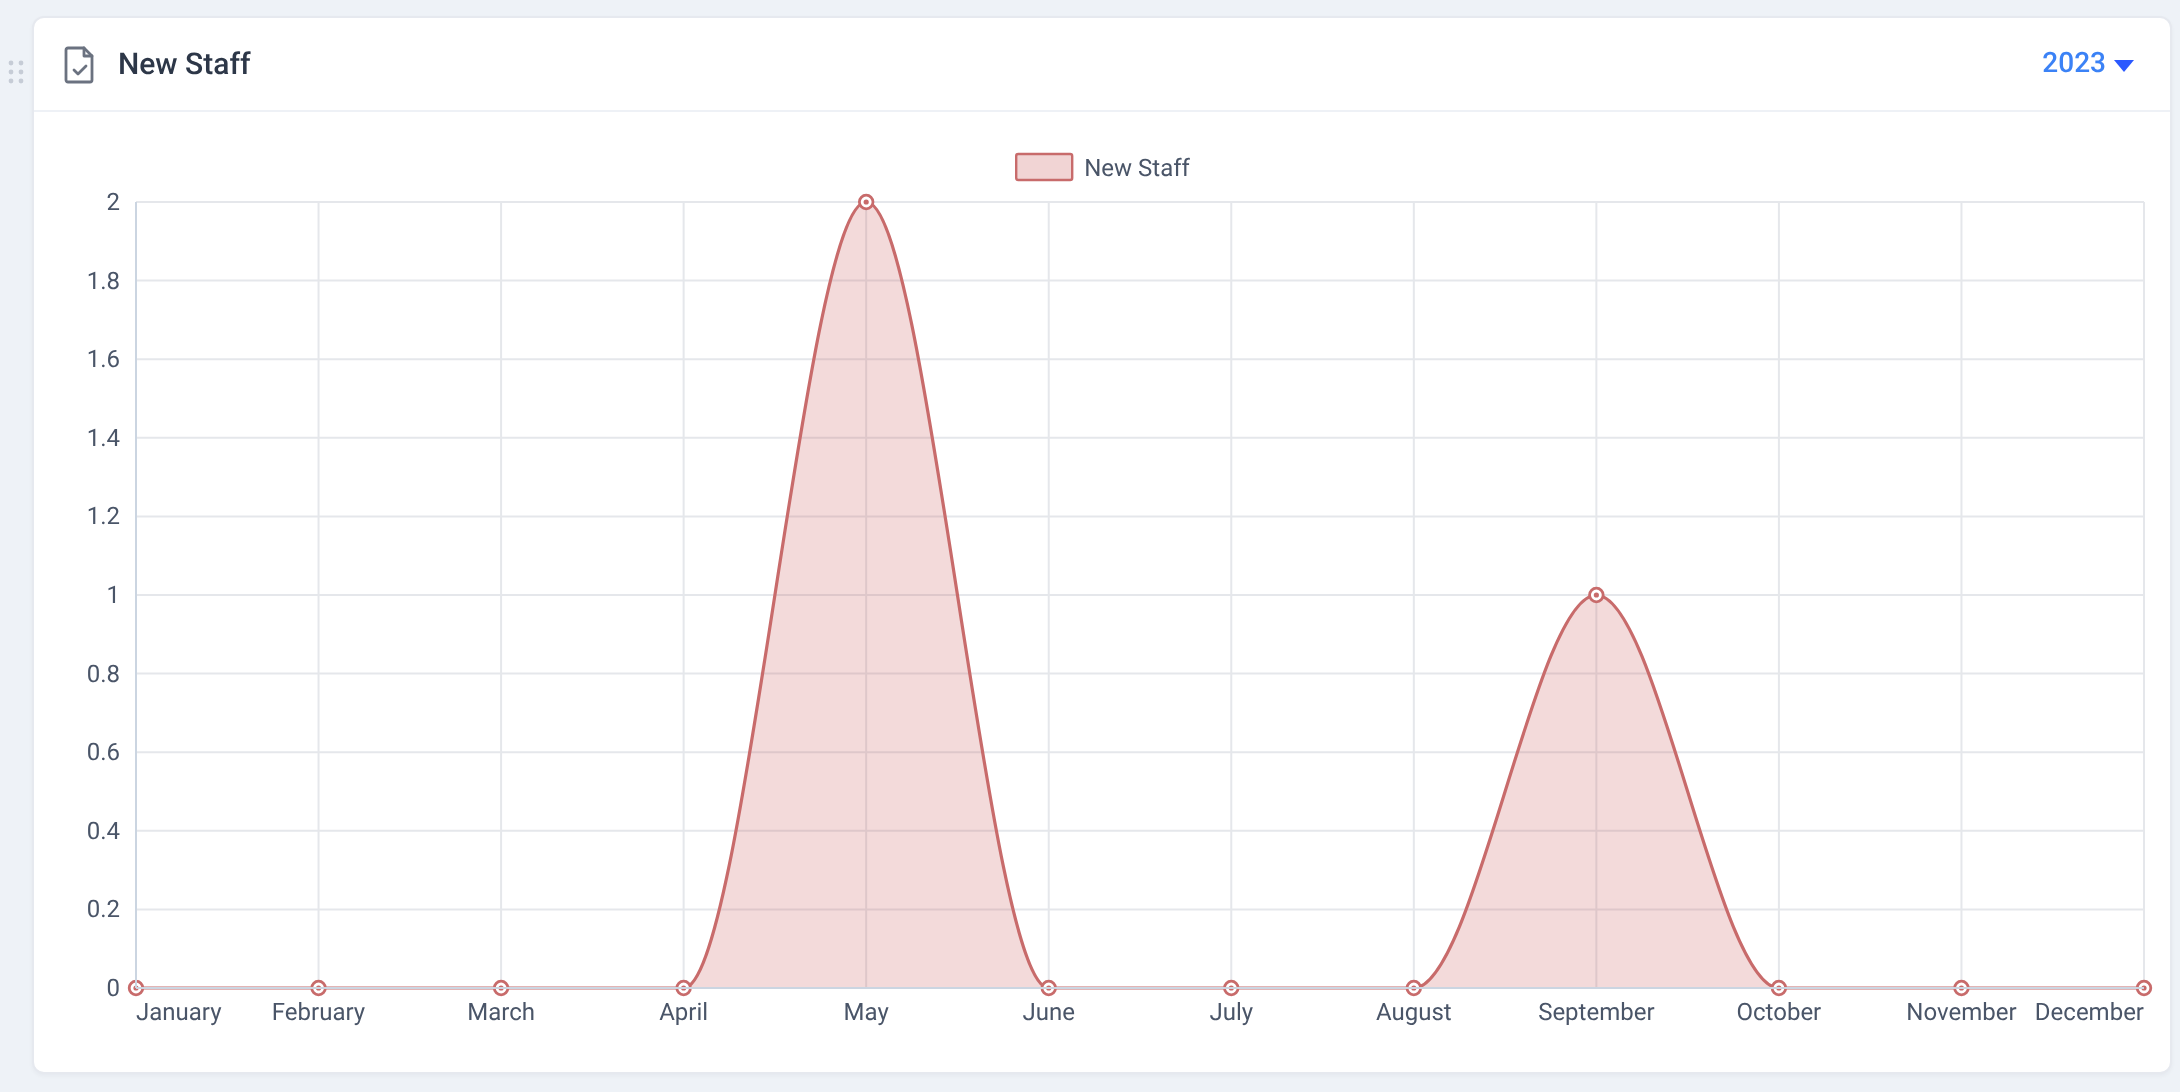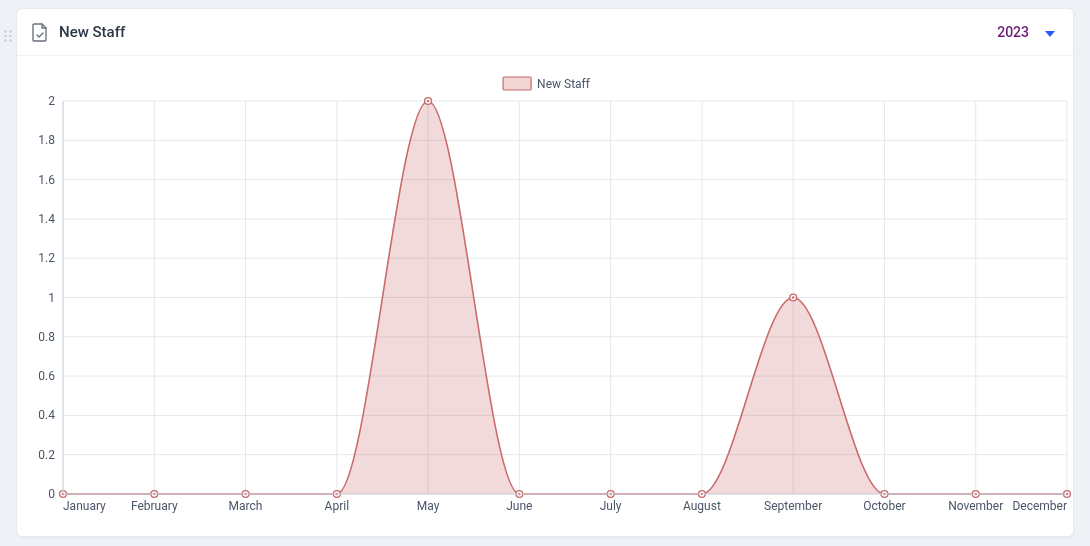--- a/index.html
+++ b/index.html
@@ -26,21 +26,20 @@
     padding-top: 26px;
     color: #c6ccd6;
   }
   .card {
     flex: 1;
     background: #fff;
     border: 1px solid #e6e9ef;
     border-radius: 6px;
     box-shadow: 0 1px 2px rgba(17,24,39,.04);
     overflow: hidden;
-    margin-right: 12px;
     margin-top: 4px;
   }
   .card-header {
     display: flex;
     align-items: center;
     justify-content: space-between;
     height: 46px;
     padding: 0 18px 0 14px;
     border-bottom: 1px solid #eef1f6;
   }
@@ -51,22 +50,22 @@
   }
   .hdr-icon { color: #6b7280; display:flex; }
   .hdr-title {
     font-size: 15px;
     font-weight: 500;
     color: #2d3748;
   }
   .year-picker {
     display: flex;
     align-items: center;
-    gap: 16px;
-    color: #701a75;
+    gap: 4px;
+    color: #3b82f6;
     font-size: 14px;
     font-weight: 500;
     cursor: pointer;
   }
   .chart-wrap {
     position: relative;
     width: 1058px;   
     height: 480px;   
     margin: 0 auto;
   }

